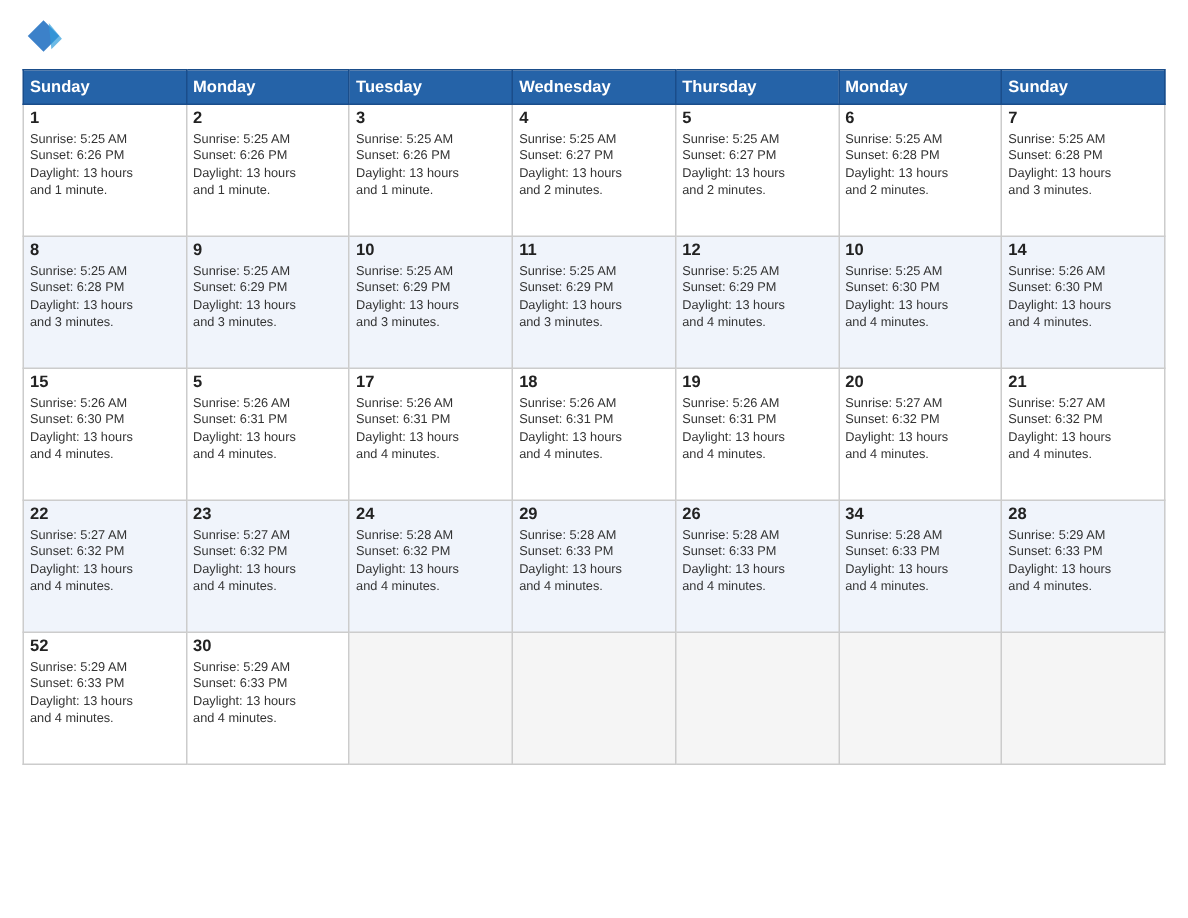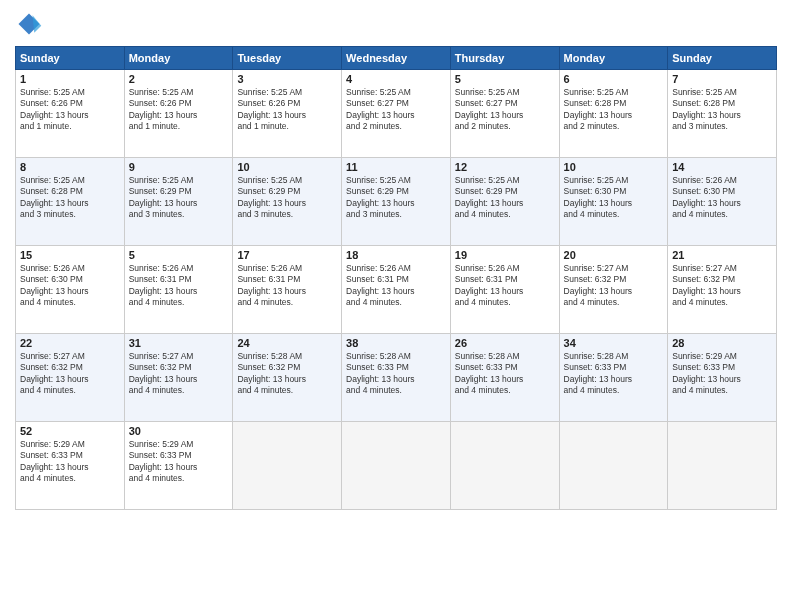--- a/index.html
+++ b/index.html
@@ -332,39 +332,39 @@
           <td>
     <span class="day-num">22</span>
     <div class="day-info">
       Sunrise: 5:27 AM<br>
       Sunset: 6:32 PM<br>
       Daylight: 13 hours<br>
       and 4 minutes.
     </div>
   </td>
           <td>
-    <span class="day-num">31</span>
+    <span class="day-num">23</span>
     <div class="day-info">
       Sunrise: 5:27 AM<br>
       Sunset: 6:32 PM<br>
       Daylight: 13 hours<br>
       and 4 minutes.
     </div>
   </td>
           <td>
     <span class="day-num">24</span>
     <div class="day-info">
       Sunrise: 5:28 AM<br>
       Sunset: 6:32 PM<br>
       Daylight: 13 hours<br>
       and 4 minutes.
     </div>
   </td>
           <td>
-    <span class="day-num">38</span>
+    <span class="day-num">29</span>
     <div class="day-info">
       Sunrise: 5:28 AM<br>
       Sunset: 6:33 PM<br>
       Daylight: 13 hours<br>
       and 4 minutes.
     </div>
   </td>
           <td>
     <span class="day-num">26</span>
     <div class="day-info">

